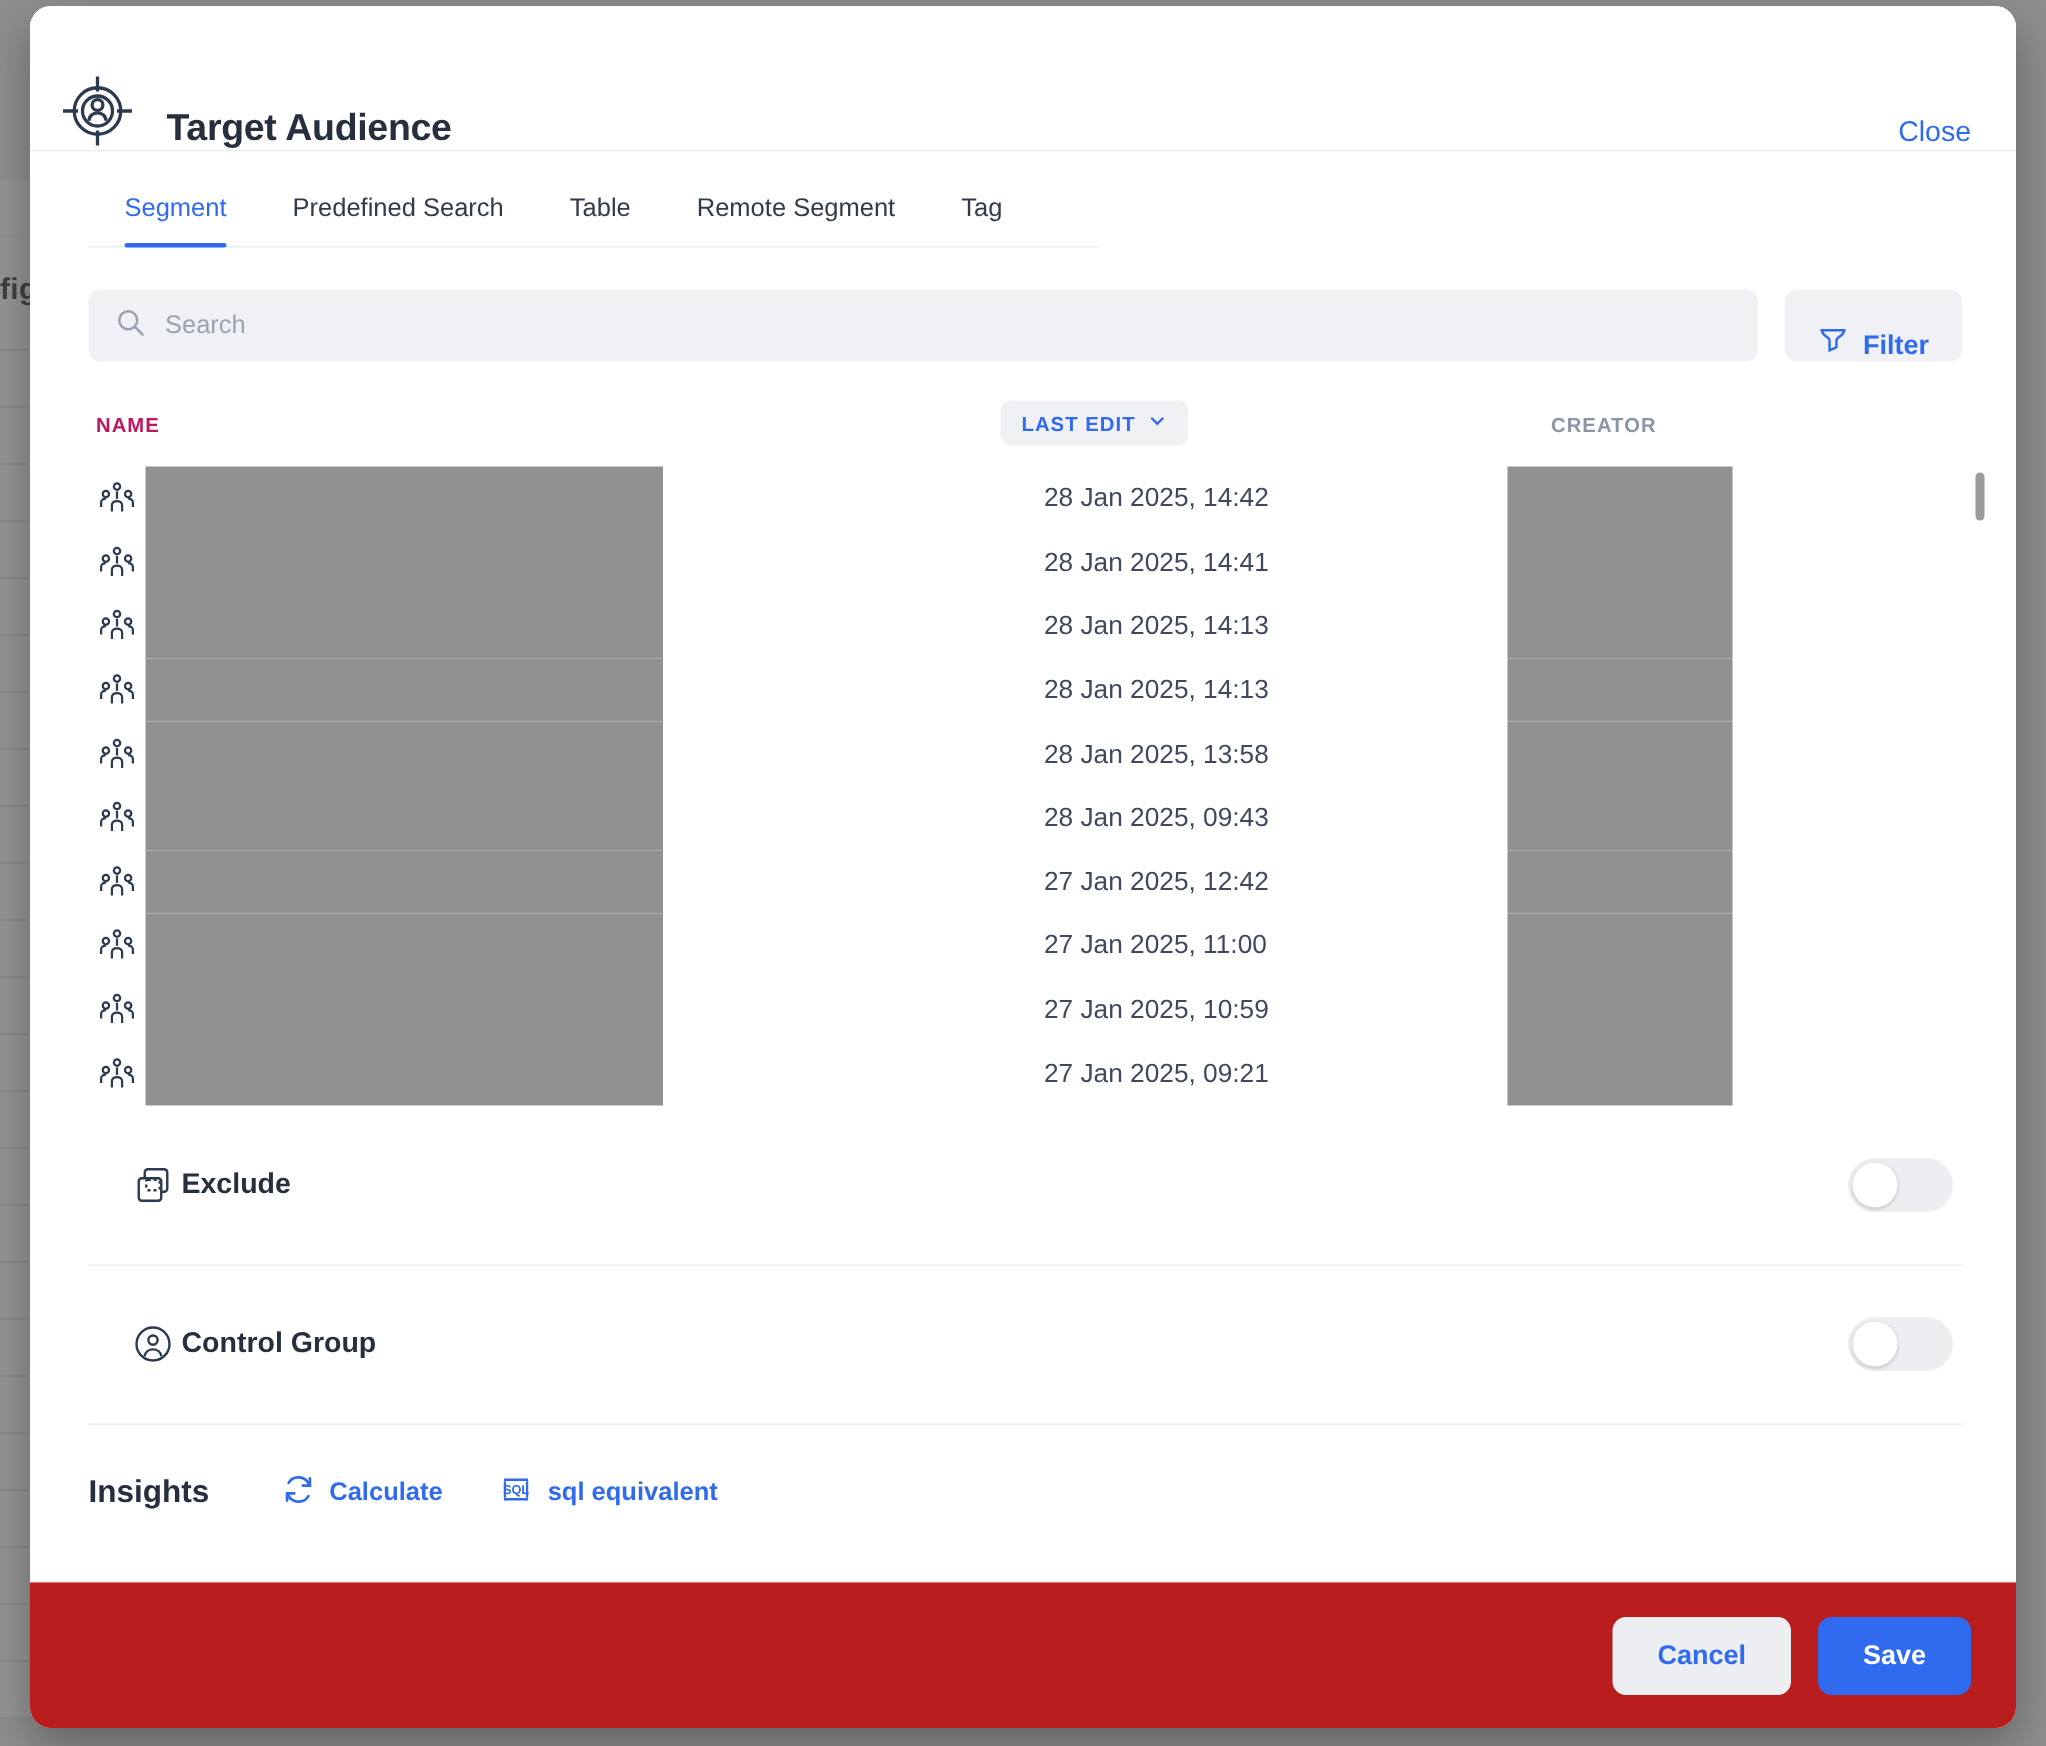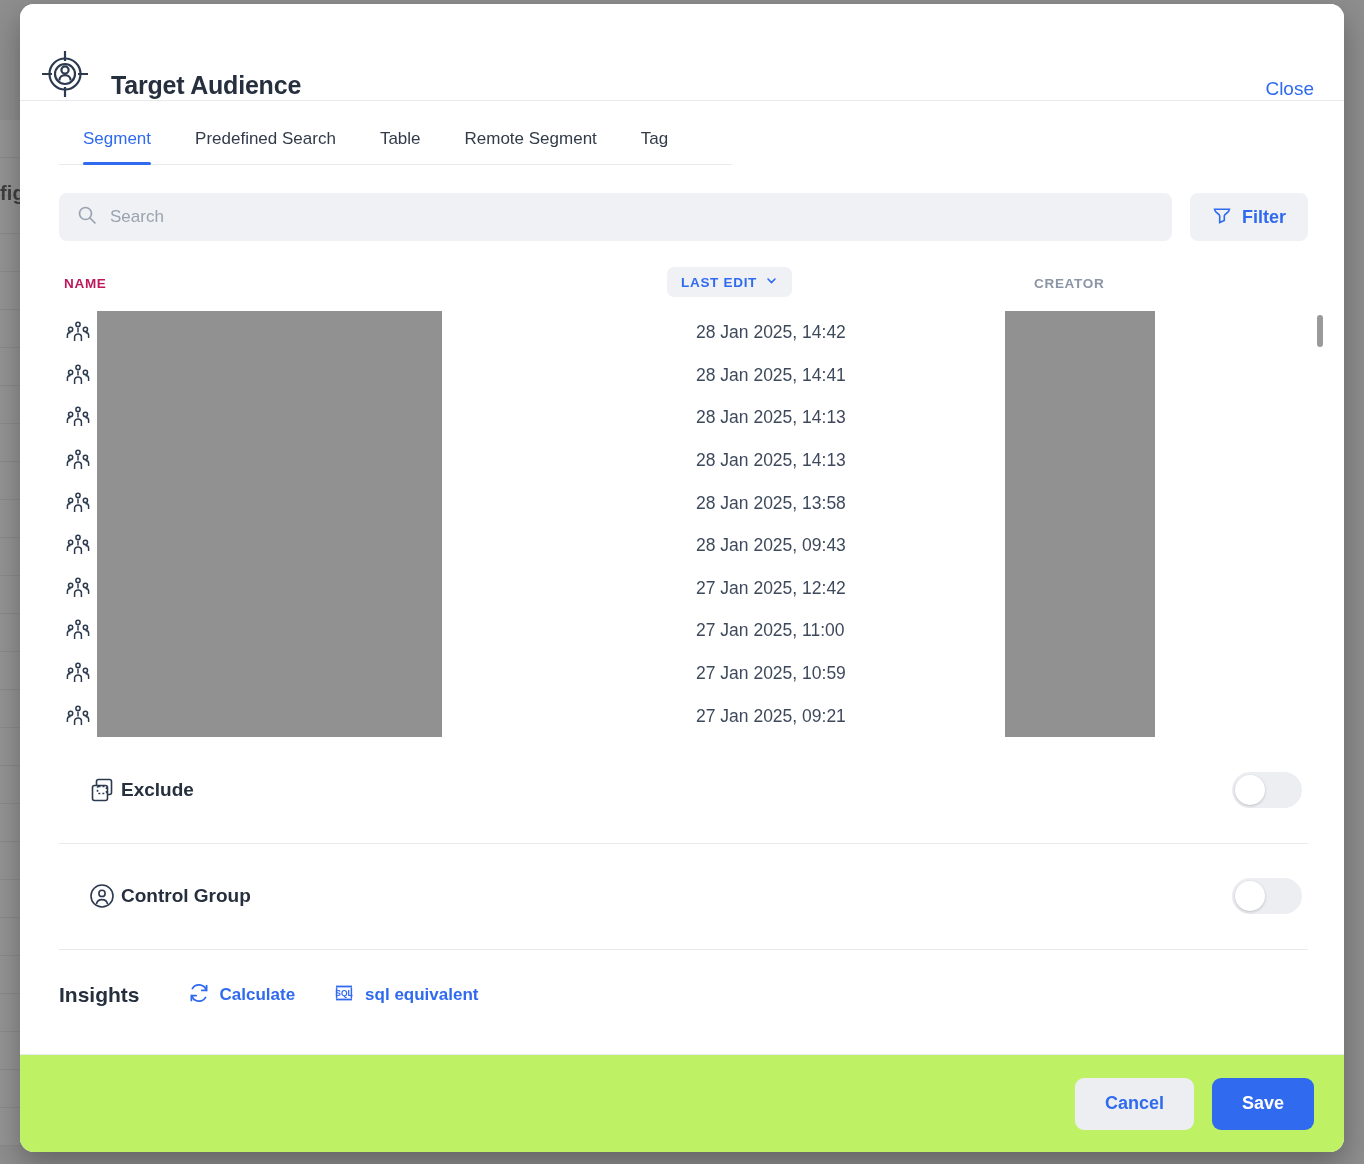--- a/index.html
+++ b/index.html
@@ -90,21 +90,21 @@
   }
   .search-box svg { width: 20px; height: 20px; color: #9aa3b0; flex: 0 0 20px; }
   .search-box input {
     border: 0; background: transparent; outline: none;
     font-size: 17px; color: #2c3a4f; margin-left: 13px; width: 100%;
     font-family: "Liberation Sans", sans-serif;
   }
   .search-box input::placeholder { color: #9aa3b0; }
   .filter-btn {
     flex: 0 0 auto; height: 48px; background: #eff1f5; border-radius: 8px;
-    display: flex; align-items: center; gap: 10px; padding: 0 22px;
+    display: flex; align-items: flex-end; gap: 10px; padding: 0 22px;
     color: #2f6aef; font-size: 18px; font-weight: bold; cursor: pointer;
     border: 0; font-family: "Liberation Sans", sans-serif;
   }
   .filter-btn svg { width: 20px; height: 20px; }
 
   
   .list-head {
     position: relative; height: 44px; margin: 26px 36px 0 39px;
   }
   .col-name {
@@ -183,21 +183,21 @@
   .insights-action {
     display: flex; align-items: center; gap: 10px;
     color: #2f6aef; font-size: 17px; font-weight: bold; cursor: pointer;
   }
   .insights-action svg { width: 22px; height: 22px; }
   .ml-48 { margin-left: 48px; }
   .ml-38 { margin-left: 38px; }
 
   
   .modal-footer {
-    flex: 0 0 98px; height: 98px; background: #bef264;
+    flex: 0 0 98px; height: 98px; background: #b91c1c;
     border-top: 1px solid #e8eaee;
     display: flex; align-items: center; justify-content: flex-end;
     padding-right: 30px; gap: 18px;
   }
   .btn {
     border: 0; border-radius: 9px; height: 52px; padding: 0 30px;
     font-size: 18px; font-weight: bold; cursor: pointer;
     font-family: "Liberation Sans", sans-serif;
   }
   .btn-cancel { background: #eceef2; color: #2f6aef; }

